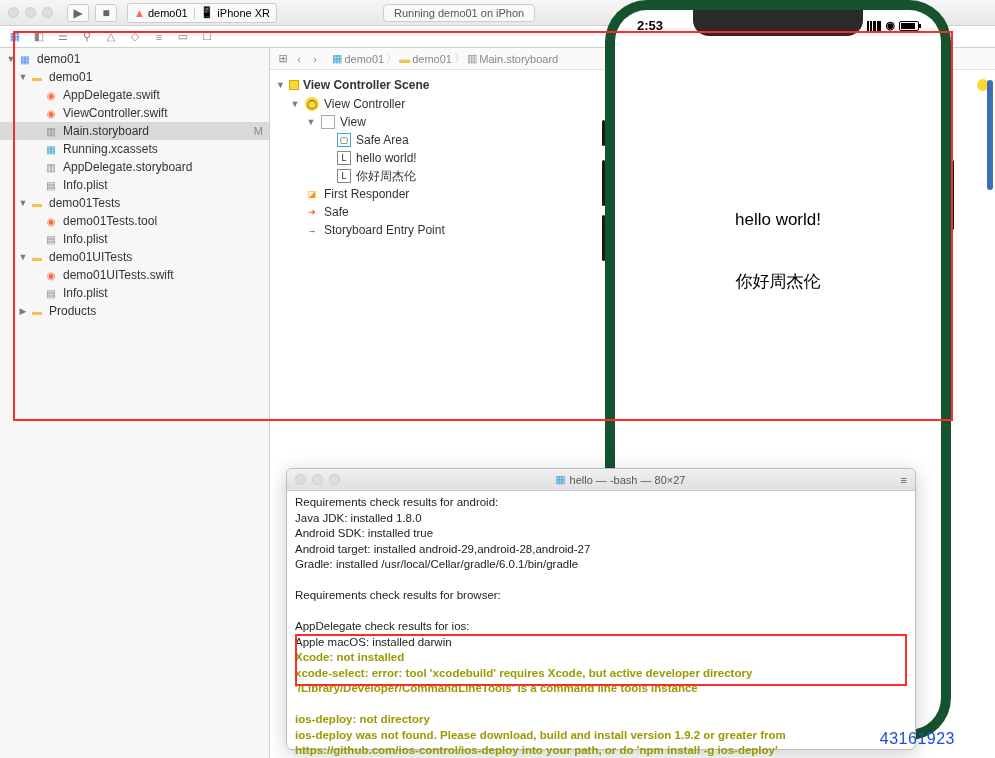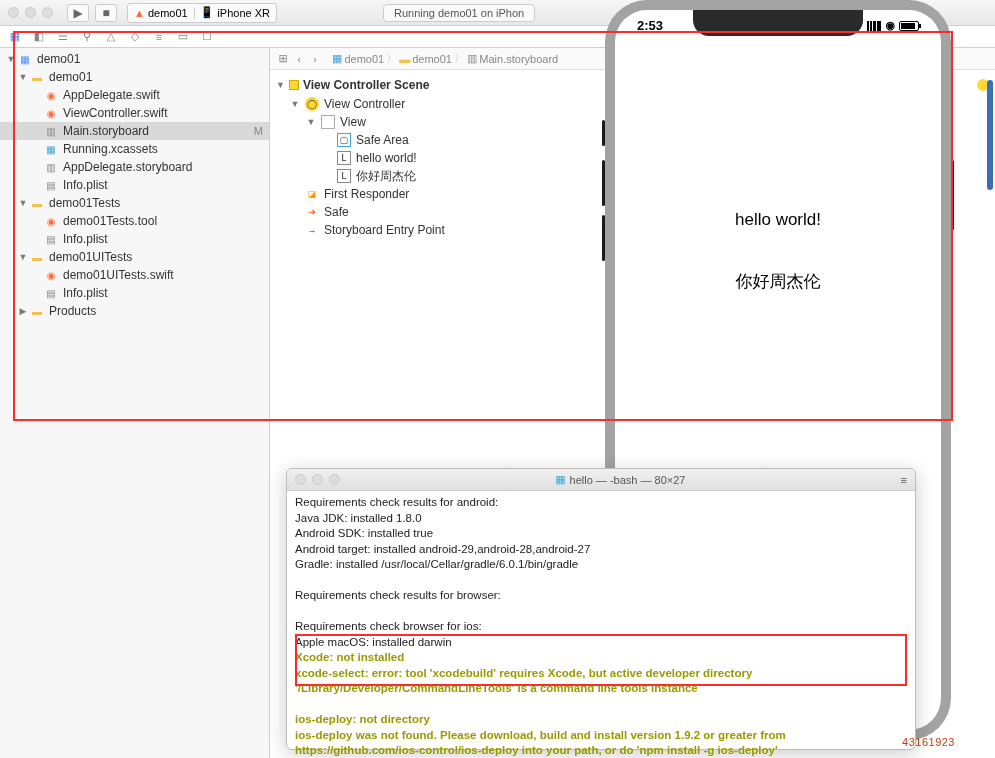--- a/index.html
+++ b/index.html
@@ -53,42 +53,42 @@
 .orow .disc{font-size:9px;color:#7a7a7a;width:10px;text-align:center;}
 .orow .ic{width:14px;height:14px;display:flex;align-items:center;justify-content:center;font-size:9px;}
 .yc{background:#fdd835;border-radius:50%;}
 .gr{border:1px solid #aaa;}
 .lbox{border:1px solid #888;font-family:monospace;font-size:9px;}
 .cube{color:#ff9800;}
 .exit{color:#ff5722;}
 .oi1{padding-left:14px}.oi2{padding-left:30px}.oi3{padding-left:46px}
 
 
-.sim{position:absolute;top:0;left:605px;width:346px;height:740px;background:#a3a3a3;border-radius:42px;padding:10px;z-index:40;}
+.sim{position:absolute;top:0;left:605px;width:346px;height:740px;background:#14532d;border-radius:42px;padding:10px;z-index:40;}
 .sim-screen{width:100%;height:100%;background:#fff;border-radius:32px;position:relative;overflow:hidden;}
 .notch{position:absolute;top:0;left:50%;transform:translateX(-50%);width:170px;height:26px;background:#2a2a2a;border-bottom-left-radius:16px;border-bottom-right-radius:16px;}
 .statusbar{position:absolute;top:8px;left:0;right:0;display:flex;justify-content:space-between;padding:0 22px;font-size:13px;font-weight:600;}
 .statusbar .right{display:flex;gap:4px;align-items:center;}
 .sig{display:inline-block;width:14px;height:10px;background:linear-gradient(to right,#000 2px,transparent 2px,transparent 3px,#000 3px,#000 5px,transparent 5px,transparent 6px,#000 6px,#000 9px,transparent 9px,transparent 10px,#000 10px);}
 .wifi{font-size:11px;}
 .batt{width:20px;height:10px;border:1px solid #000;border-radius:2px;position:relative;}
 .batt::after{content:'';position:absolute;right:-3px;top:2px;width:2px;height:4px;background:#000;}
 .batt::before{content:'';position:absolute;left:1px;top:1px;width:14px;height:6px;background:#000;}
 .sim-side-btn{position:absolute;background:#1a1a1a;border-radius:2px;}
 .app-content{position:absolute;top:200px;left:0;right:0;text-align:center;}
 .app-content div{font-size:17px;margin-bottom:40px;}
 
 
 .term{position:absolute;top:468px;left:286px;width:630px;height:282px;background:#fff;border:1px solid #bbb;border-radius:6px;box-shadow:0 4px 20px rgba(0,0,0,0.2);z-index:60;}
 .term-title{height:22px;background:linear-gradient(#f0f0f0,#e0e0e0);border-bottom:1px solid #ccc;border-radius:6px 6px 0 0;display:flex;align-items:center;padding:0 8px;gap:6px;font-size:11px;color:#555;}
 .term-title .tt{flex:1;text-align:center;display:flex;align-items:center;justify-content:center;gap:4px;}
 .term-body{padding:4px 8px;font-family:Menlo,monospace;font-size:11.5px;line-height:1.35;color:#222;white-space:pre-wrap;overflow:hidden;}
 .term .yl{color:#9a9a00;font-weight:bold;}
 .redbox2{position:absolute;top:165px;left:8px;width:612px;height:52px;border:2px solid #ff2a2a;pointer-events:none;}
-.watermark{position:absolute;bottom:10px;right:40px;color:#c2410c;font-size:11px;letter-spacing:0.5px;z-index:100;pointer-events:none;}
+.watermark{position:absolute;bottom:10px;right:40px;color:#1d4ed8;font-size:16px;letter-spacing:0.5px;z-index:100;pointer-events:none;}
 .scrollbar-v{position:absolute;right:2px;top:80px;width:6px;height:110px;background:#3b6fb5;border-radius:3px;z-index:90;}
 </style>
 </head>
 <body>
 
 <div class="xcode-window">
   <div class="titlebar">
     <div class="traffic">
       <div class="dot"></div>
       <div class="dot"></div>
@@ -306,21 +306,21 @@
     <span>≡</span>
   </div>
   <div class="term-body"><span>Requirements check results for android:</span>
 <span>Java JDK: installed 1.8.0</span>
 <span>Android SDK: installed true</span>
 <span>Android target: installed android-29,android-28,android-27</span>
 <span>Gradle: installed /usr/local/Cellar/gradle/6.0.1/bin/gradle</span>
 <span></span>
 <span>Requirements check results for browser:</span>
 <span></span>
-<span>Requirements check browser for ios:</span>
+<span>AppDelegate check results for ios:</span>
 <span>Apple macOS: installed darwin</span>
 <span class="yl">Xcode: not installed</span>
 <span class="yl">xcode-select: error: tool 'xcodebuild' requires Xcode, but active developer directory '/Library/Developer/CommandLineTools' is a command line tools instance</span>
 <span class="yl"> </span>
 <span class="yl">ios-deploy: not directory</span>
 <span class="yl">ios-deploy was not found. Please download, build and install version 1.9.2 or greater from https://github.com/ios-control/ios-deploy into your path, or do 'npm install -g ios-deploy'</span></div>
   <div class="redbox2"></div>
 </div>
 
 <div class="scrollbar-v"></div>

